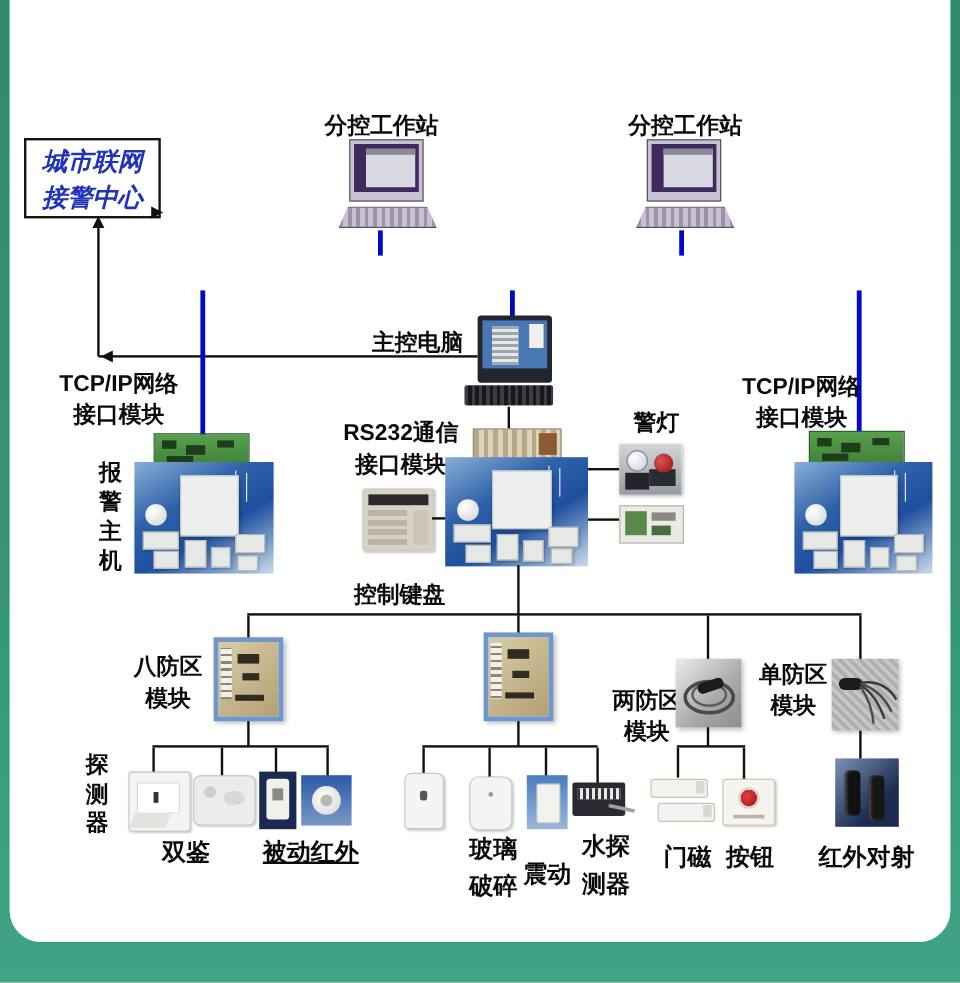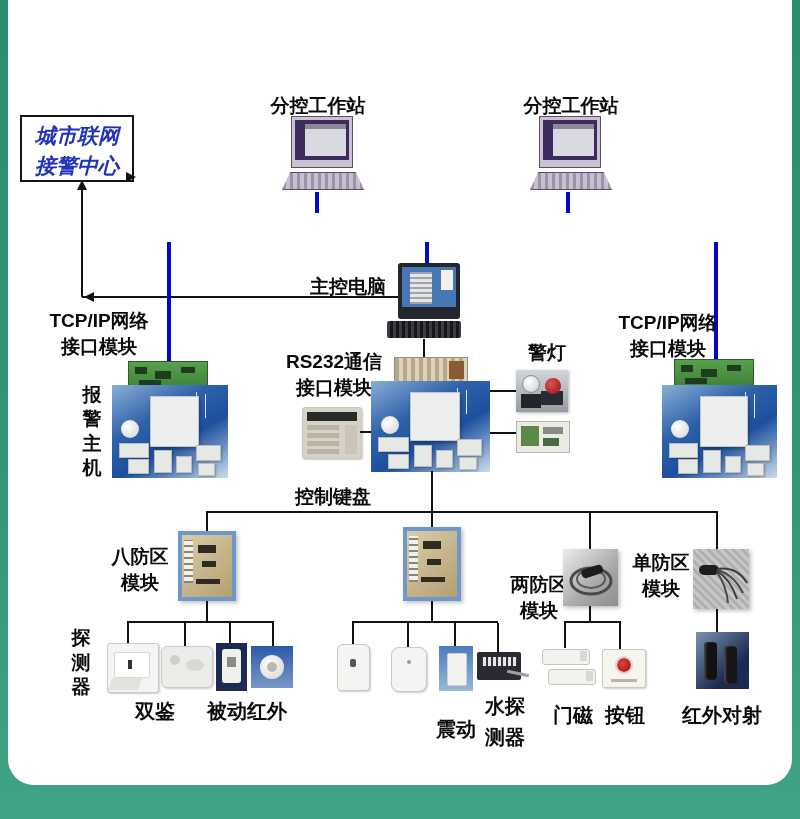--- a/index.html
+++ b/index.html
@@ -291,21 +291,21 @@
   <div class="dev" style="left:216px;top:643px;width:31px;height:48px;background:#1A2A50;">
     <div style="position:absolute;left:6px;top:6px;width:19px;height:34px;background:#F0F0EC;border-radius:3px;"></div>
     <div style="position:absolute;left:11px;top:14px;width:9px;height:10px;background:#8A8A86;"></div>
   </div>
   <div class="dev" style="left:251px;top:646px;width:42px;height:42px;background:linear-gradient(#2A5AA8,#7A98C6);">
     <div style="position:absolute;left:9px;top:9px;width:24px;height:24px;border-radius:50%;
                 background:radial-gradient(circle at 40% 40%,#ffffff,#d2d2ce);"></div>
     <div style="position:absolute;left:16px;top:16px;width:10px;height:10px;border-radius:50%;background:#b8b8b4;"></div>
   </div>
   <div class="lbl" style="left:131px;top:698px;width:48px;font-size:20px;">双鉴</div>
-  <div class="lbl" style="left:206px;top:698px;width:82px;font-size:20px;">被动红外</div>
+  <div class="lbl" style="left:218px;top:698px;width:82px;font-size:20px;text-decoration:underline;">被动红外</div>
 
   <div class="hline" style="left:352px;top:621px;width:146px;"></div>
   <div class="vline" style="left:352px;top:623px;height:22px;"></div>
   <div class="vline" style="left:407px;top:623px;height:25px;"></div>
   <div class="vline" style="left:454px;top:623px;height:24px;"></div>
   <div class="vline" style="left:497px;top:623px;height:30px;"></div>
 
   <div class="dev whitebox" style="left:337px;top:644px;width:31px;height:45px;border-radius:6px 6px 4px 4px;">
     <div style="position:absolute;left:12px;top:14px;width:6px;height:8px;background:#55555a;border-radius:2px;"></div>
   </div>
@@ -314,20 +314,22 @@
   </div>
   <div class="dev" style="left:439px;top:646px;width:34px;height:45px;background:linear-gradient(#4A7CC0,#9AB8D8);">
     <div style="position:absolute;left:8px;top:7px;width:18px;height:31px;background:#F2F2EE;border:1px solid #cfcfcb;border-radius:2px;"></div>
   </div>
   <div class="dev" style="left:477px;top:652px;width:52px;height:35px;">
     <div style="position:absolute;left:0;top:0;width:44px;height:28px;background:#2A2A32;border-radius:2px;"></div>
     <div style="position:absolute;left:4px;top:5px;width:36px;height:9px;background:#E8E8E4;
                 background-image:repeating-linear-gradient(90deg,#333 0 2px,#e8e8e4 2px 5px);"></div>
     <div style="position:absolute;left:30px;top:20px;width:22px;height:3px;background:#9aa0a6;transform:rotate(12deg);"></div>
   </div>
+  <div class="lbl" style="left:387px;top:693px;width:48px;font-size:20px;line-height:1.55;">玻璃
+破碎</div>
   <div class="lbl" style="left:432px;top:716px;width:48px;font-size:20px;">震动</div>
   <div class="lbl" style="left:479px;top:691px;width:52px;font-size:20px;line-height:1.55;">水探
 测器</div>
 
   <div class="hline" style="left:564px;top:621px;width:57px;"></div>
   <div class="vline" style="left:564px;top:623px;height:25px;"></div>
   <div class="vline" style="left:619px;top:623px;height:27px;"></div>
 
   <div class="dev" style="left:542px;top:647px;width:52px;height:43px;">
     <div style="position:absolute;left:0;top:2px;width:46px;height:14px;background:#F2F2EE;border:1px solid #c5c5c0;border-radius:3px;"></div>

